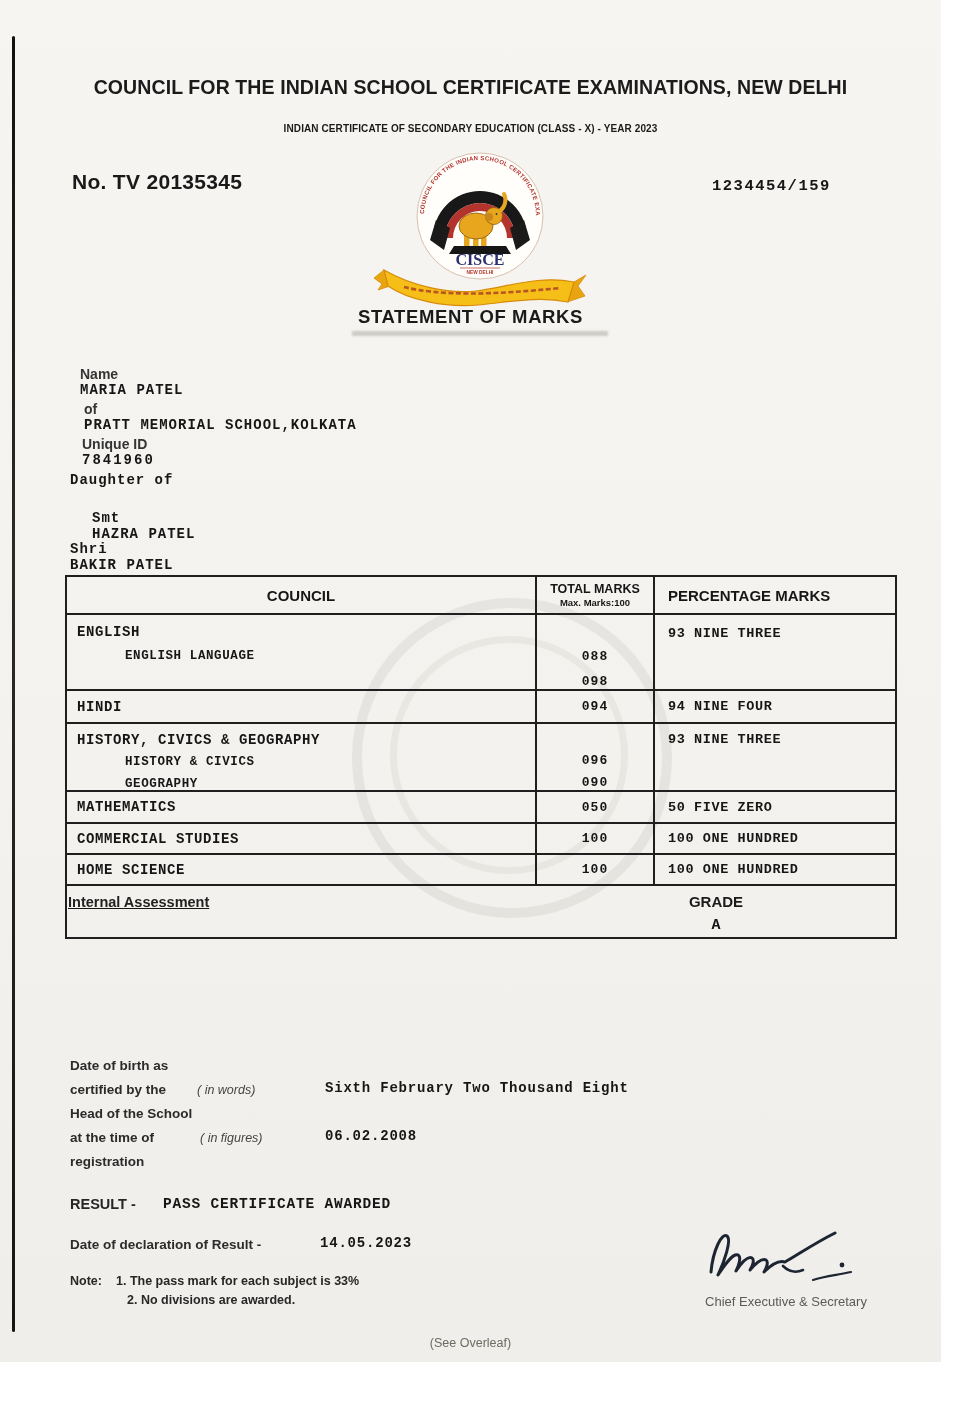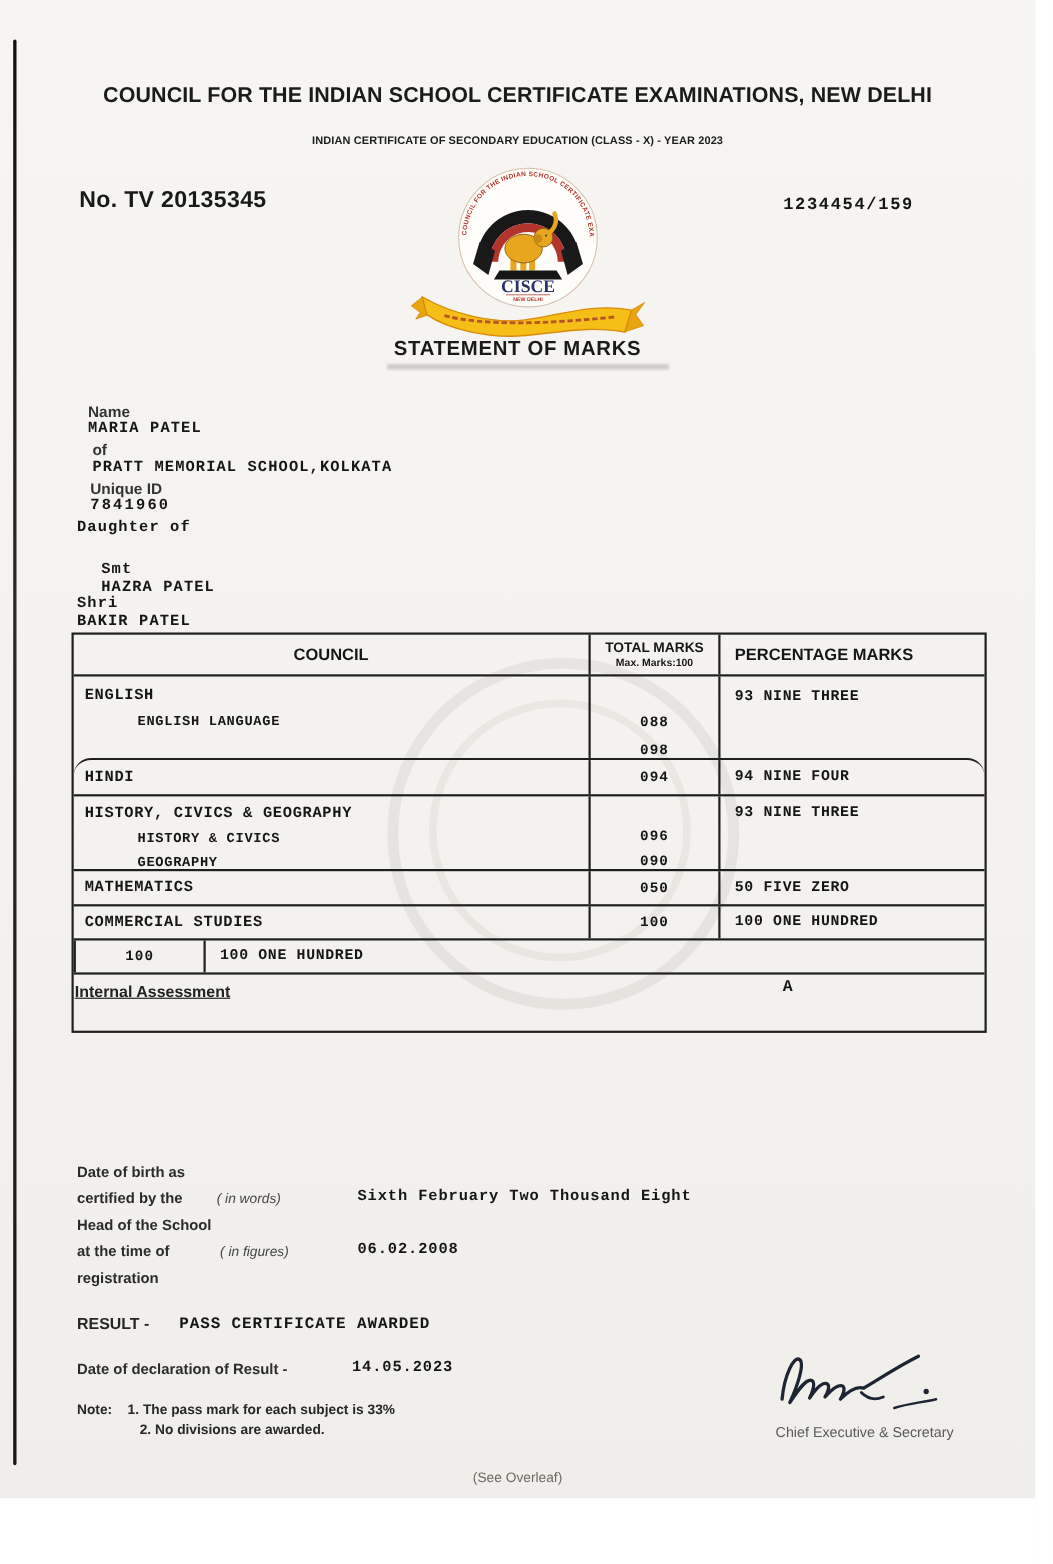--- a/index.html
+++ b/index.html
@@ -54,21 +54,21 @@
   .subj{font-size:14px;letter-spacing:0.6px;line-height:24px;padding-top:5px;}
   .sub{font-size:12.5px;letter-spacing:0.6px;line-height:25px;padding-left:48px;}
   .m{font-size:13px;letter-spacing:1px;line-height:25px;}
   .sp{height:29px;}
   .pct{font-size:13.5px;letter-spacing:0.6px;padding-top:11px;}
   .r-single{align-items:center;}
   .r-single .c1 .subj{padding-top:0;}
   .r-single .c2,.r-single .c3{align-self:stretch;display:flex;align-items:center;}
   .r-single .c2{justify-content:center;}
   .r-single .pct{padding-top:0;}
-  .h-eng{height:74px;} .h-hin{height:31px;border-radius:16px;} .h-his{height:66px;}
+  .h-eng{height:74px;} .h-hin{height:31px;} .h-his{height:66px;}
   .h-mat{height:30px;} .h-com{height:29px;} .h-hom{height:29px;}
   .t-internal{display:flex;height:51px;border-top:2.5px solid #1f1f1f;}
   .ti-left{width:470px;padding-left:1px;box-sizing:border-box;text-decoration:underline;}
   .ti-label{font-size:14.5px;font-weight:700;color:#222;line-height:24px;padding-top:4px;}
   .ti-name{font-size:15px;font-weight:400;color:#1d1d1d;line-height:24px;}
   .ti-right{flex:1;text-align:center;}
   .ti-grade{font-size:15px;font-weight:700;color:#1b1b1b;line-height:24px;padding-top:4px;}
   .ti-a{font-size:15px;line-height:23px;}
   
   .dlabel{font-size:13.5px;font-weight:700;color:#2b2b2b;}
@@ -242,33 +242,37 @@
         </div>
       <div class="c2">
           <div class="tw m">100</div>
         </div>
       <div class="c3">
           <div class="tw pct">100 ONE HUNDRED</div>
         </div>
     </div>
 
     <div class="t-row h-hom r-single">
+      <div class="c1">
+          <div class="tw subj">HOME SCIENCE</div>
+        </div>
       <div class="c2">
           <div class="tw m">100</div>
         </div>
       <div class="c3">
           <div class="tw pct">100 ONE HUNDRED</div>
         </div>
     </div>
 
     <div class="t-internal">
       <div class="ti-left">
         <div class="ti-label">Internal Assessment</div>
       </div>
       <div class="ti-right">
+        <div class="ti-grade">GRADE</div>
         <div class="tw ti-a">A</div>
       </div>
     </div>
   </div>
 
   <div class="abs dlabel dob1">Date of birth as</div>
   <div class="abs dlabel dob2">certified by the</div>
   <div class="abs ditalic dobw-l">( in words)</div>
   <div class="abs tw dval dobw-v">Sixth February Two Thousand Eight</div>
   <div class="abs dlabel dob3">Head of the School</div>

